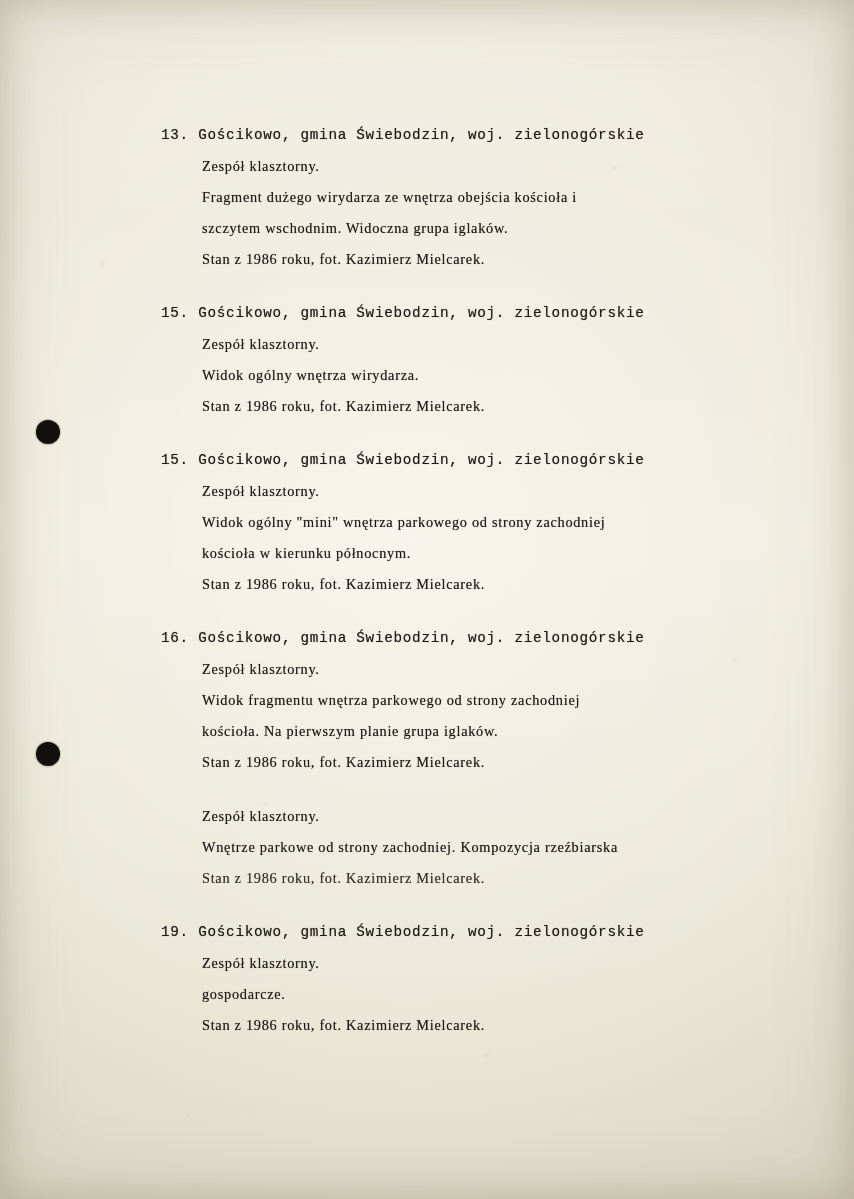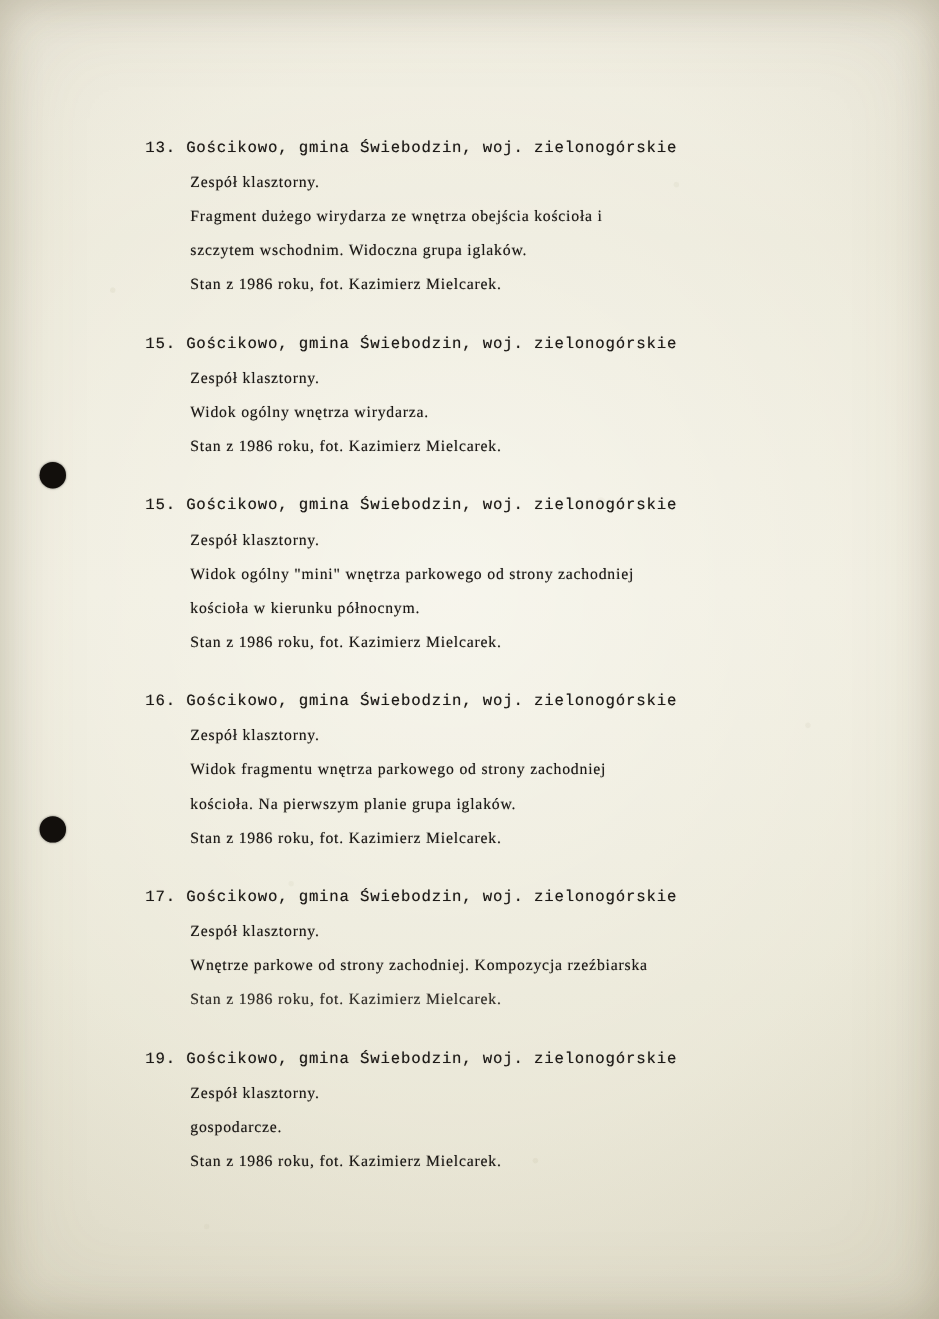--- a/index.html
+++ b/index.html
@@ -65,20 +65,21 @@
   .entry {
     margin-bottom: 23px;
   }
   .line {
     font-size: 14.3px;
     letter-spacing: 0.72px;
     color: #1d1a17;
     line-height: 31px;
     white-space: pre;
     text-shadow: 0 0 0.7px rgba(30,26,22,0.55);
+    margin-left: 29px;
   }
   .line.num {
     text-indent: 0;
   }
   .line.indent {
     padding-left: 41px;
     font-family: Liberation Serif, serif;
   }
   .faded {
     color: #26221d;
@@ -121,21 +122,20 @@
 
     <div class="entry">
       <div class="line num"><span>16.</span> <span>Gościkowo, gmina Świebodzin, woj. zielonogórskie</span></div>
       <div class="line indent">Zespół klasztorny.</div>
       <div class="line indent">Widok fragmentu wnętrza parkowego od strony zachodniej</div>
       <div class="line indent">kościoła. Na pierwszym planie grupa iglaków.</div>
       <div class="line indent">Stan z 1986 roku, fot. Kazimierz Mielcarek.</div>
     </div>
 
     <div class="entry">
-      <div class="line num"><span>17.</span> <span>Gościkowo, gmina Świebodzin, woj. zielonogórskie</span></div>
       <div class="line indent">Zespół klasztorny.</div>
       <div class="line indent">Wnętrze parkowe od strony zachodniej. Kompozycja rzeźbiarska</div>
       <div class="line indent faded">Stan z 1986 roku, fot. Kazimierz Mielcarek.</div>
     </div>
 
     <div class="entry">
       <div class="line num"><span>19.</span> <span>Gościkowo, gmina Świebodzin, woj. zielonogórskie</span></div>
       <div class="line indent">Zespół klasztorny.</div>
       <div class="line indent">gospodarcze.</div>
       <div class="line indent">Stan z 1986 roku, fot. Kazimierz Mielcarek.</div>

